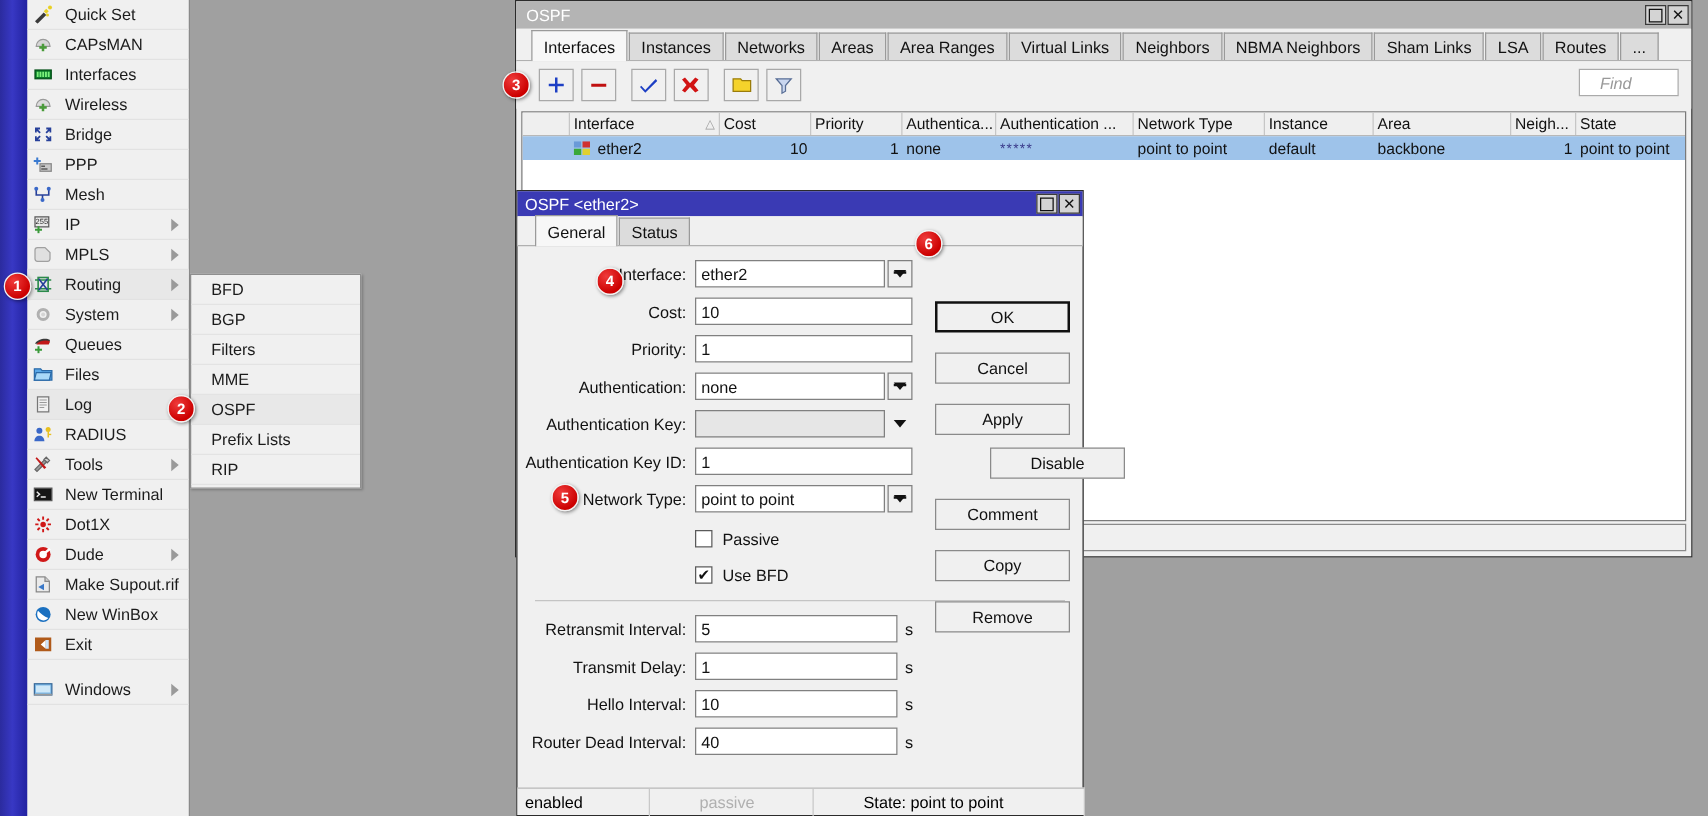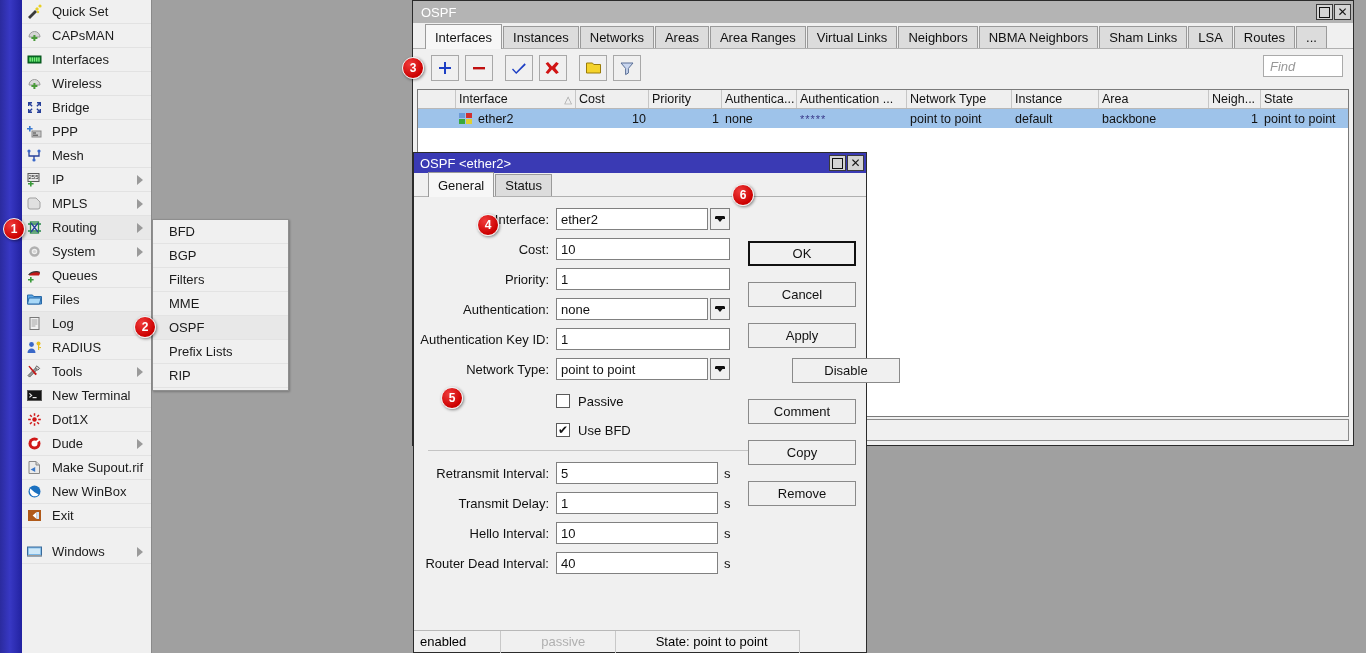--- a/index.html
+++ b/index.html
@@ -105,21 +105,21 @@
     width: 28px; height: 26px; margin-right: 6px;
     background: #f0f0f0; border: 1px solid #a8a8a8;
     display: flex; align-items: center; justify-content: center;
     cursor: pointer; position: relative;
   }
   .tbtn.gap { margin-left: 6px; }
   #find-box {
     position: absolute; right: 10px; top: 6px;
     width: 80px; height: 22px; background: #fff;
     border: 1px solid #aaa; display: flex; align-items: center;
-    padding-left: 6px; color: #999; font-style: italic; font-size: 13px;
+    padding-left: 16px; color: #999; font-style: italic; font-size: 13px;
   }
 
   
   #tbl-wrap {
     position: absolute; left: 4px; top: 88px; right: 4px; bottom: 28px;
     border: 1px solid #7a7a7a; background: #fff; overflow: hidden;
   }
   #tbl-head {
     display: flex; height: 19px; background: #efefef;
     border-bottom: 1px solid #b8b8b8; font-size: 12.5px; color: #111;
@@ -200,21 +200,21 @@
   .dbtn {
     width: 108px; height: 25px; margin-bottom: 6px;
     background: #f0f0f0; border: 1px solid #8a8a8a;
     display: flex; align-items: center; justify-content: center;
     font-size: 13px; color: #111; cursor: pointer; margin-top: 16px;
   }
   .dbtn.primary { border: 2px solid #111; }
   .dbtn.grp { margin-top: 10px; margin-left: 44px; }
 
   #dlg-status {
-    position: absolute; left: 0; bottom: 0; width: 386px; height: 22px;
+    position: absolute; left: 0; bottom: 0; width: 454px; height: 22px;
     display: flex; align-items: center; border-top: 1px solid #b8b8b8;
     background: #f0f0f0; font-size: 13px; gap: 34px;
   }
   #dlg-status .cell {
     height: 22px; display: flex; align-items: center; padding-left: 6px;
     border-right: 1px solid #c8c8c8;
   }
 
   
   .badge {
@@ -624,20 +624,29 @@
           <div class="form-row">
             <div class="form-label">Authentication:</div>
             <div class="inp" style="width: 152px;">
               <span>none</span>
             </div>
             <div class="ddbtn">
               <span class="caret caret-bar"></span>
             </div>
           </div>
           <div class="form-row">
+            <div class="form-label">Authentication Key:</div>
+            <div class="inp dim" style="width: 152px;">
+              <span></span>
+            </div>
+            <div class="ddbtn flat">
+              <span class="caret"></span>
+            </div>
+          </div>
+          <div class="form-row">
             <div class="form-label">Authentication Key ID:</div>
             <div class="inp" style="width: 174px;">
               <span>1</span>
             </div>
           </div>
           <div class="form-row">
             <div class="form-label">Network Type:</div>
             <div class="inp" style="width: 152px;">
               <span>point to point</span>
             </div>

